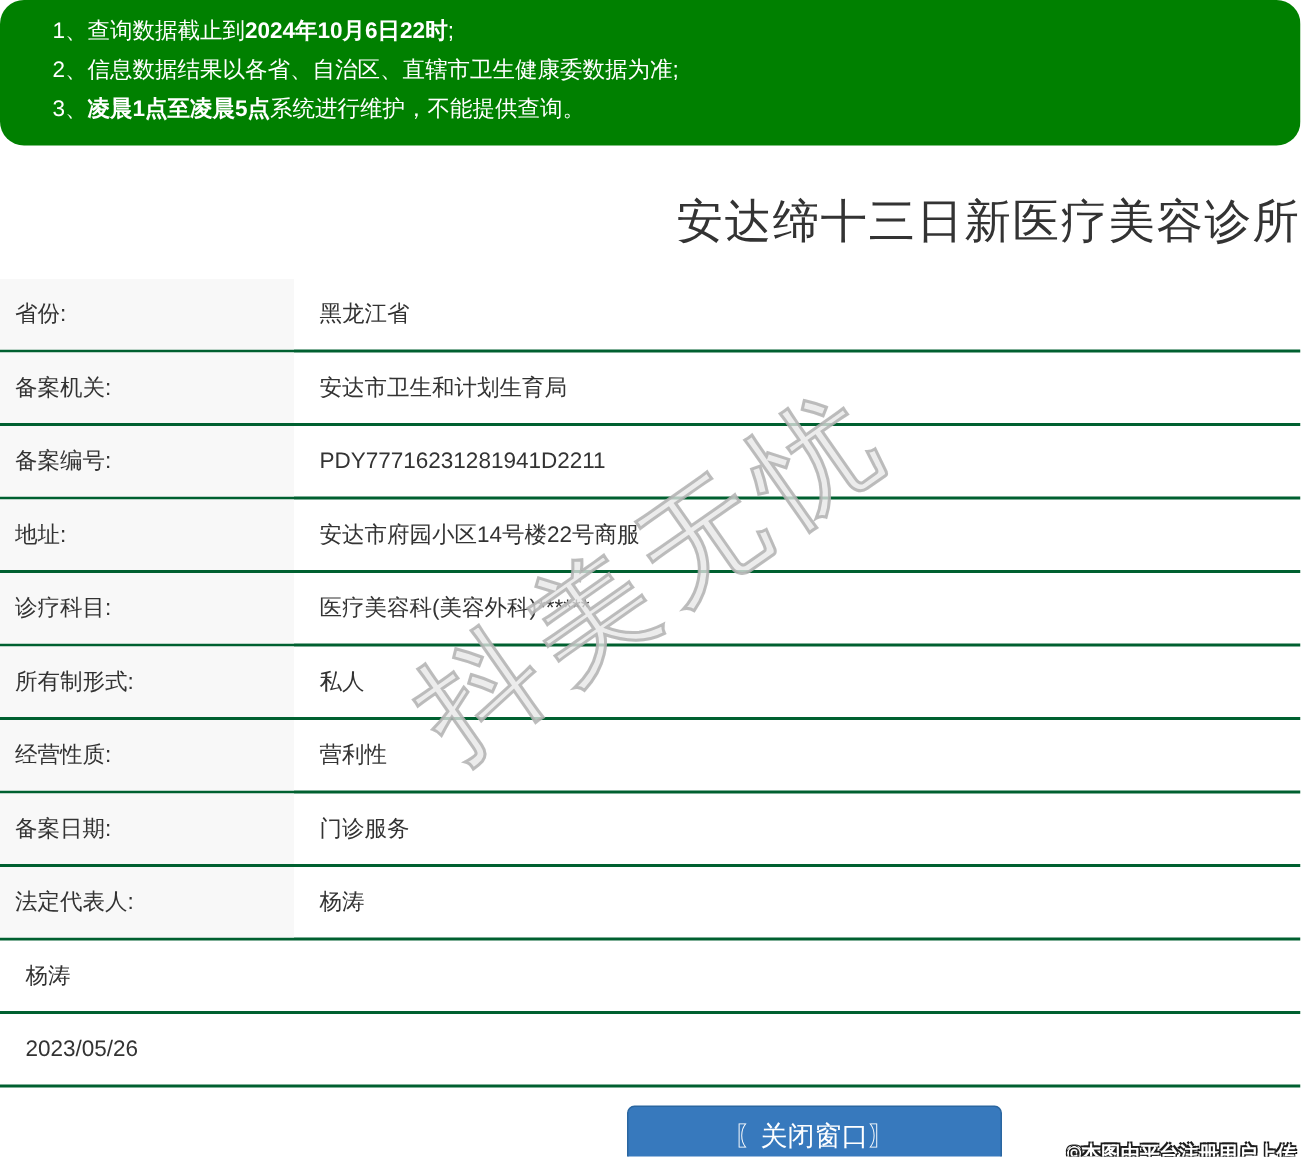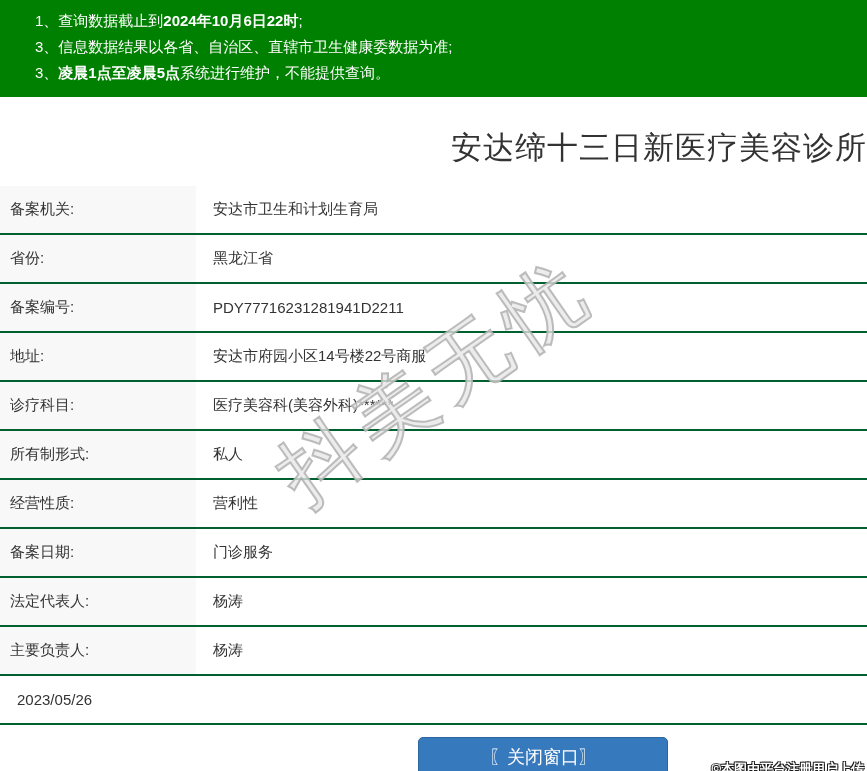--- a/index.html
+++ b/index.html
@@ -16,20 +16,21 @@
     width: 867px;
     height: 771px;
     overflow: hidden;
   }
   
   .notice-bar {
     background: var(--notice-bg, #008000);
     color: #ffffff;
     padding: 8px 10px 11px 35px;
     box-sizing: border-box;
+    border-radius: 16px;
   }
   .notice-line {
     font-size: 15px;
     line-height: 26px;
     white-space: nowrap;
   }
   .notice-line b { font-weight: bold; }
   
   .title-wrap {
     height: 89px;
@@ -121,41 +122,41 @@
   }
 </style>
 </head>
 <body>
 
 <div class="page">
 
   <div class="notice-bar" id="notice-bar">
 
   <div class="notice-line"><span>1、查询数据截止到</span><b>2024年10月6日22时</b><span>;</span></div>
-      <div class="notice-line"><span>3、信息数据结果以各省、自治区、直辖市卫生健康委数据为准;</span></div>
+      <div class="notice-line"><span>2、信息数据结果以各省、自治区、直辖市卫生健康委数据为准;</span></div>
       <div class="notice-line"><span>3、</span><b>凌晨1点至凌晨5点</b><span>系统进行维护，不能提供查询。</span></div>
     </div>
 
   <div class="title-wrap">
     <span class="page-title">安达缔十三日新医疗美容诊所</span>
   </div>
 
   <div class="info-table" id="info-table">
 
     <div class="info-row">
+      <div class="info-label">省份:</div>
+      <div class="info-value">黑龙江省</div>
+    </div>
+
+    <div class="info-row">
       <div class="info-label">备案机关:</div>
       <div class="info-value">安达市卫生和计划生育局</div>
     </div>
 
     <div class="info-row">
-      <div class="info-label">省份:</div>
-      <div class="info-value">黑龙江省</div>
-    </div>
-
-    <div class="info-row">
       <div class="info-label">备案编号:</div>
       <div class="info-value">PDY77716231281941D2211</div>
     </div>
 
     <div class="info-row">
       <div class="info-label">地址:</div>
       <div class="info-value">安达市府园小区14号楼22号商服</div>
     </div>
 
     <div class="info-row">
@@ -177,21 +178,20 @@
       <div class="info-label">备案日期:</div>
       <div class="info-value">门诊服务</div>
     </div>
 
     <div class="info-row">
       <div class="info-label">法定代表人:</div>
       <div class="info-value">杨涛</div>
     </div>
 
     <div class="info-row">
-      <div class="info-label">主要负责人:</div>
       <div class="info-value">杨涛</div>
     </div>
 
     <div class="info-row">
       <div class="info-value">2023/05/26</div>
     </div>
   </div>
 
   <div class="close-btn">〖关闭窗口〗</div>
 

